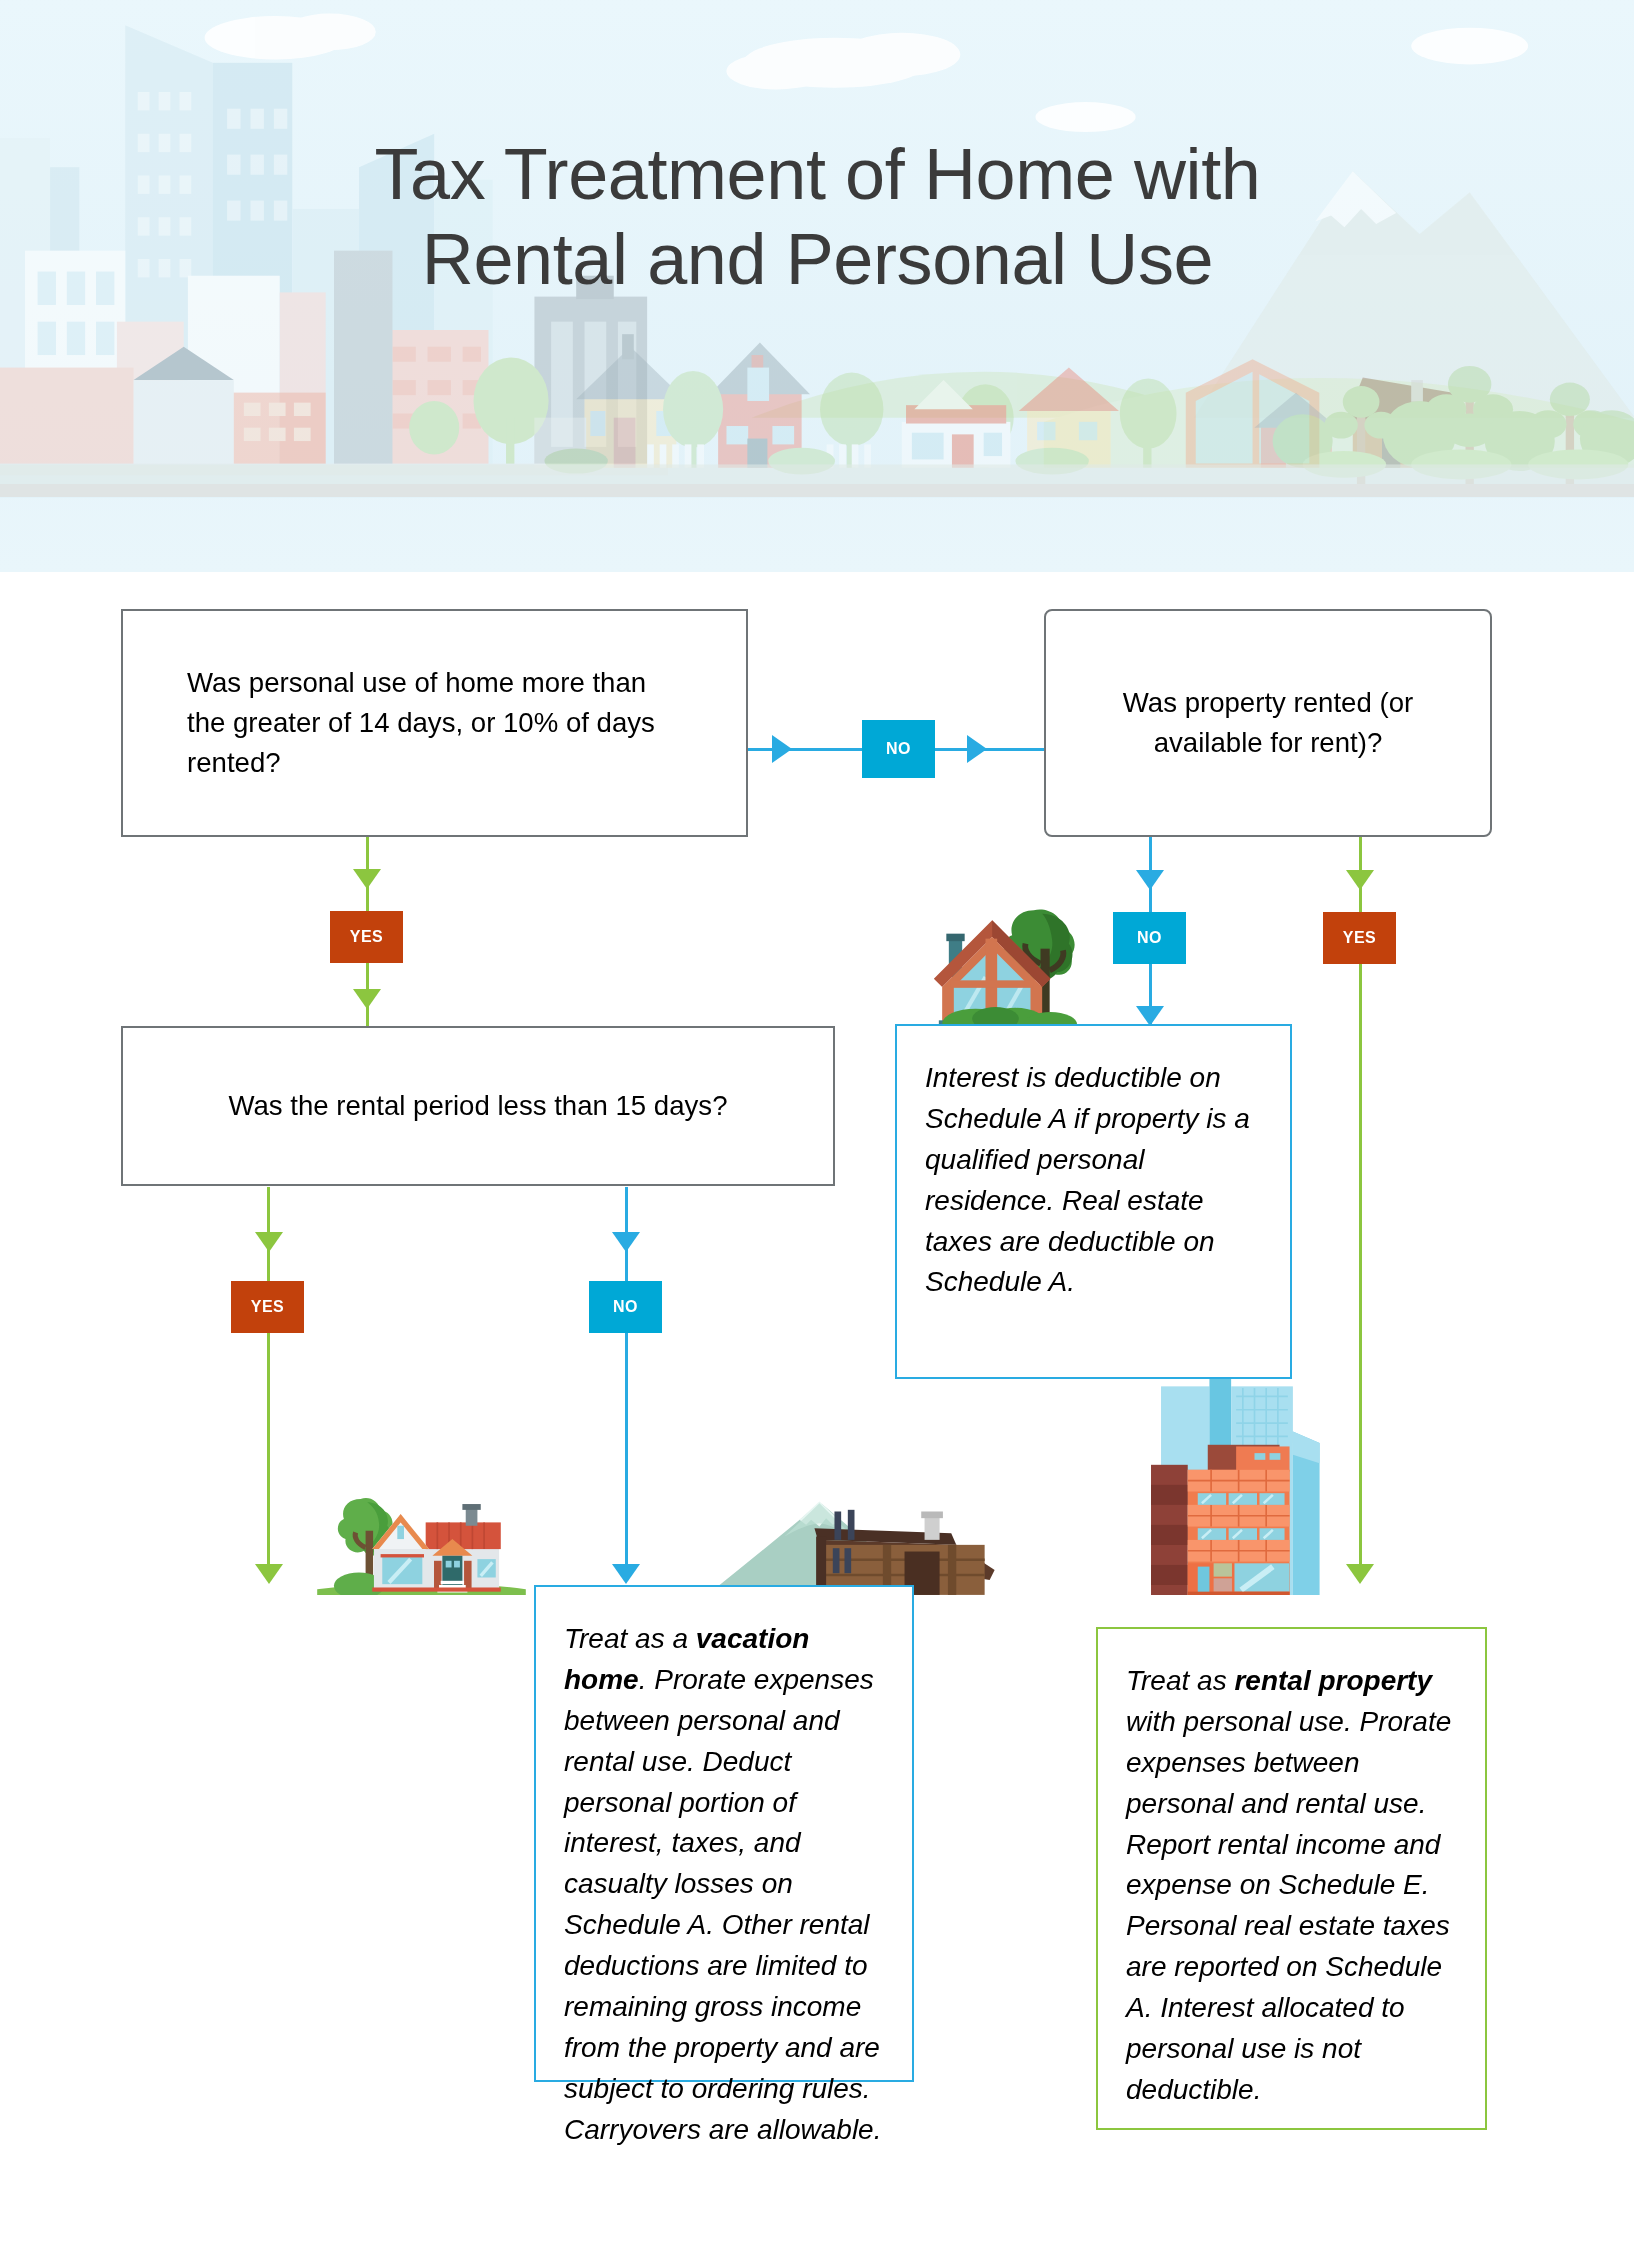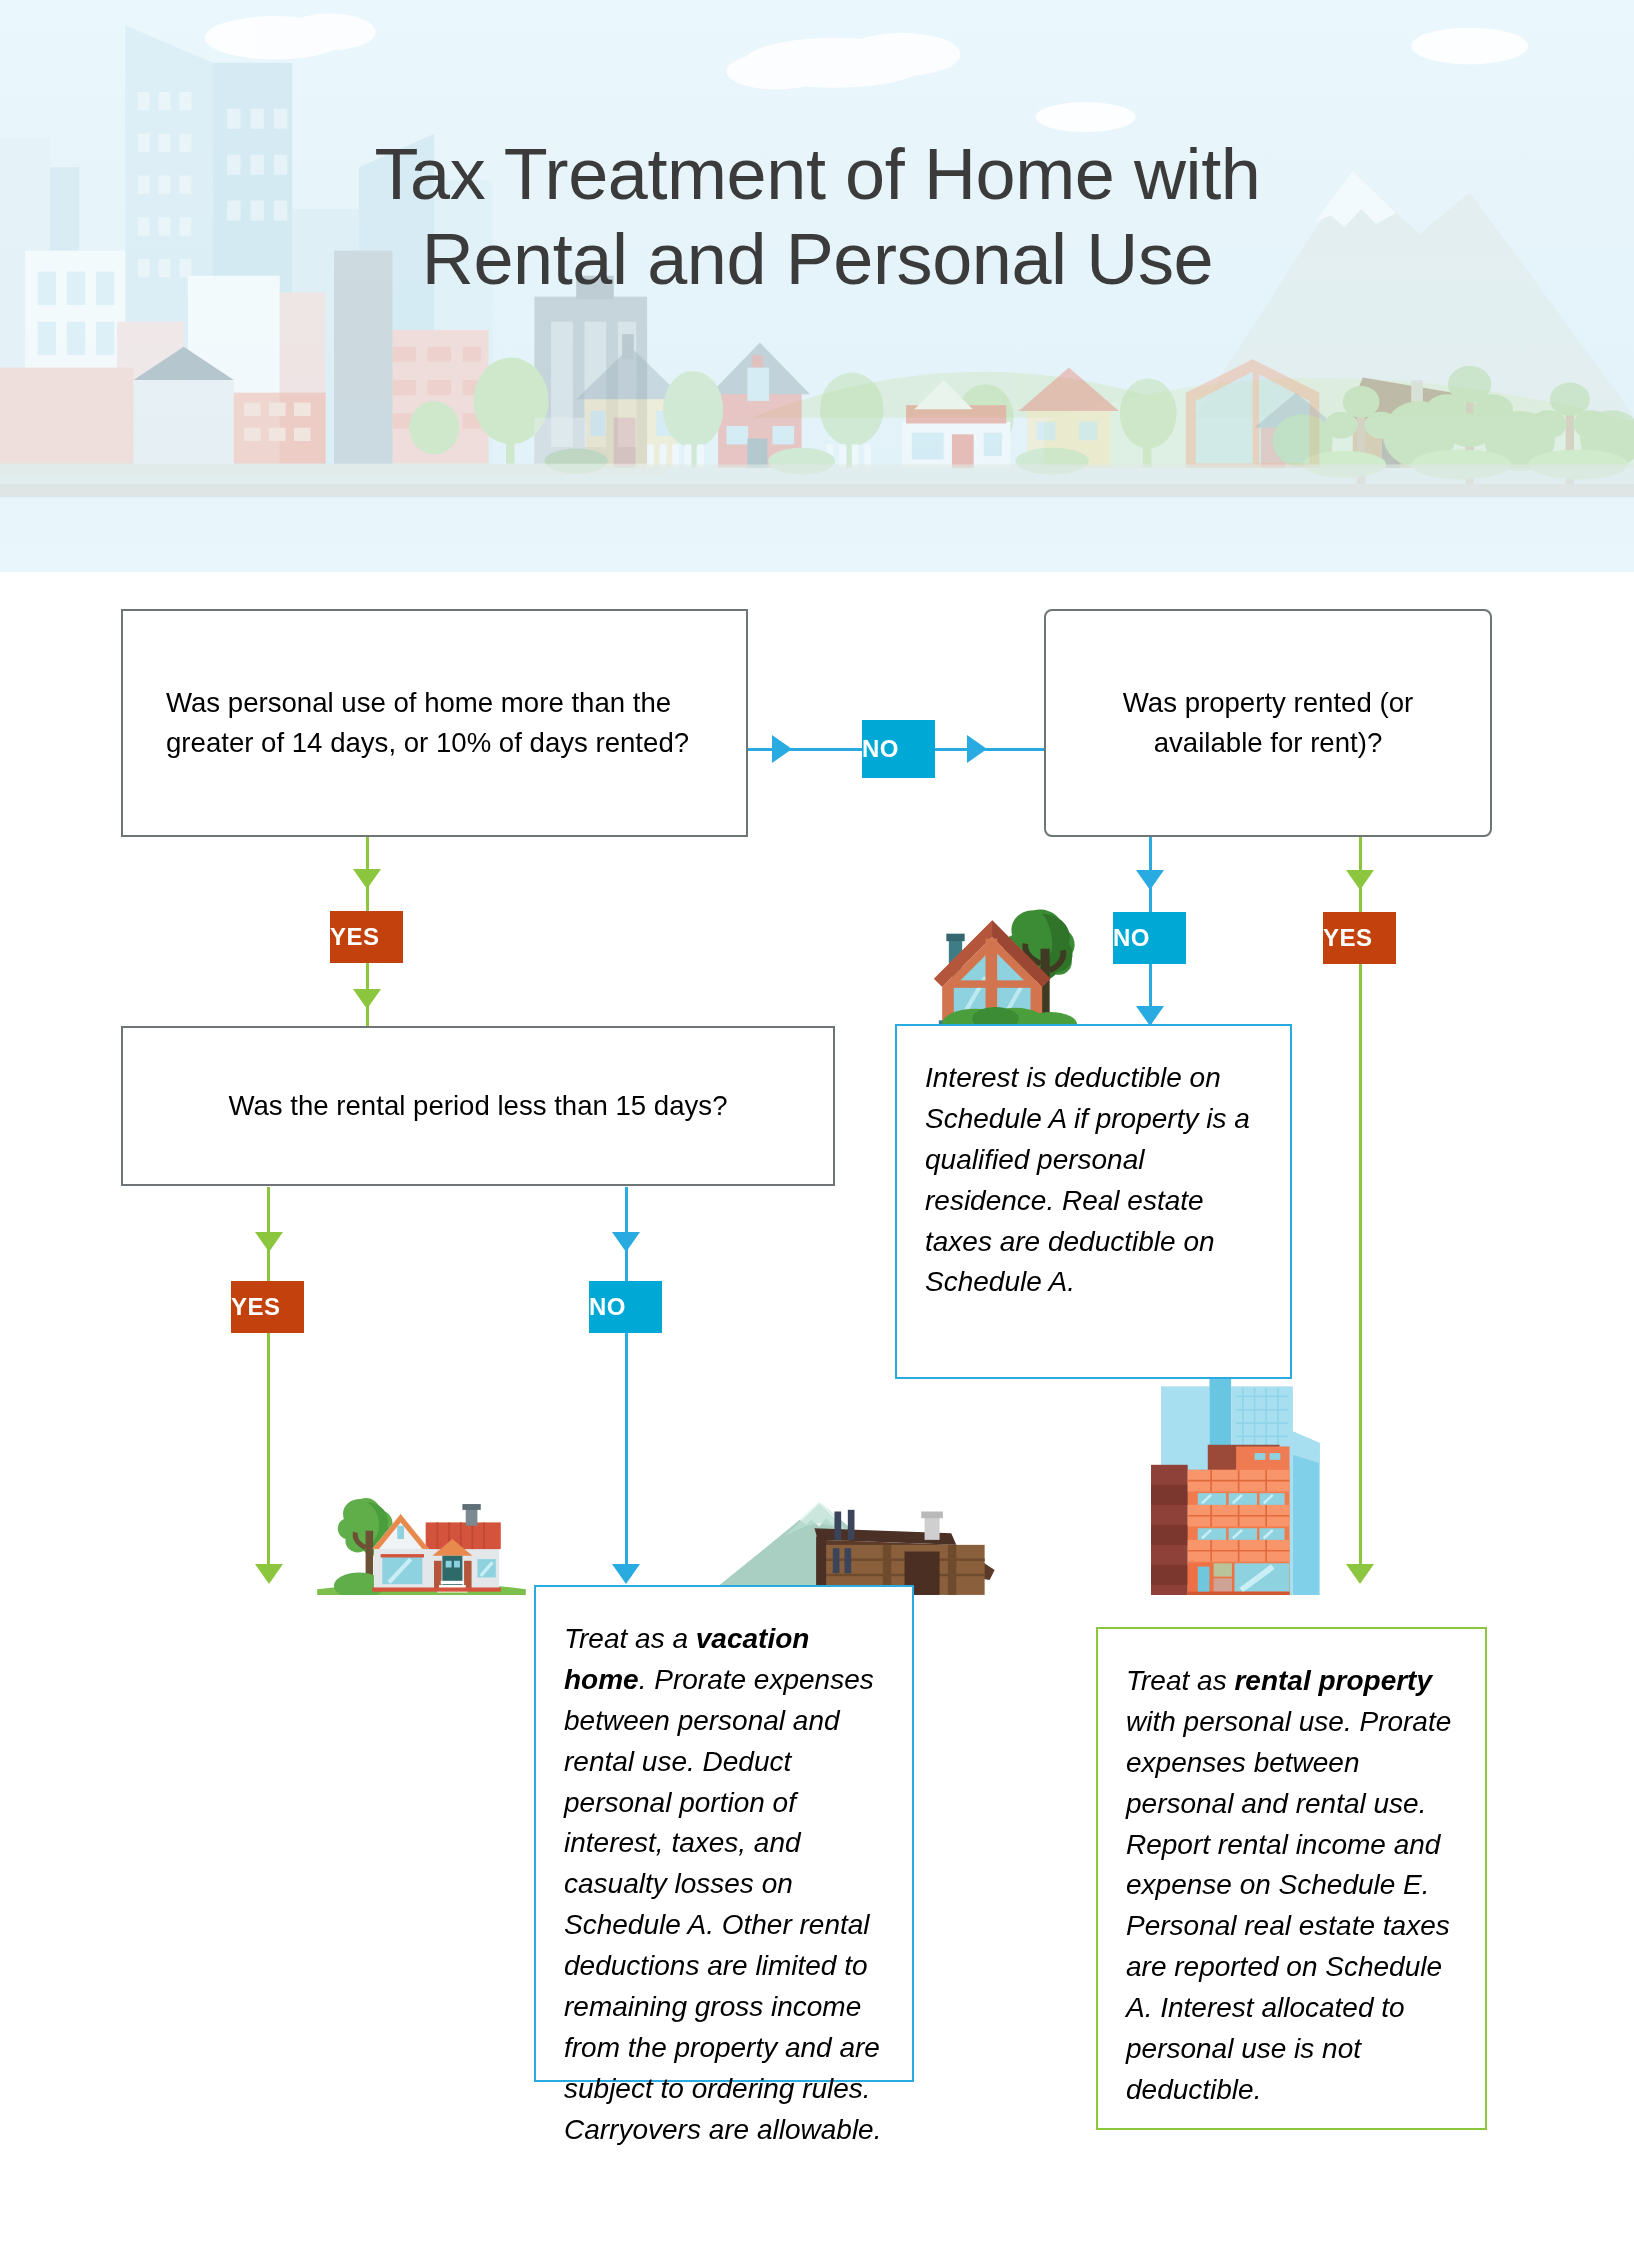--- a/index.html
+++ b/index.html
@@ -69,24 +69,24 @@
     font-size: 28px;
     line-height: 1.46;
     color: #000;
     font-style: italic;
   }
   .result .txt b { font-weight: 700; }
 
   
   .badge {
     position: absolute;
-    display: flex; align-items: center; justify-content: flex-start;
+    display: flex; align-items: center; justify-content: center;
     color: #fff;
     font-weight: 700;
-    font-size: 24px;
+    font-size: 16px;
     letter-spacing: 0.5px;
     z-index: 40;
   }
   .badge.yes { background: #c2410c; }
   .badge.no  { background: #00A8D6; }
 
   
   .vline { position: absolute; width: 2.5px; z-index: 10; }
   .hline { position: absolute; height: 2.5px; z-index: 10; }
   .vline.green, .hline.green { background: #8cc63f; }
@@ -353,21 +353,21 @@
     </svg>
   </div>
 
   <div class="header-title">Tax Treatment of Home with
 Rental and Personal Use</div>
   <div class="header-sep"></div>
 </div>
 
 <div class="flow">
 
-  <div class="box" style="left:121px; top:609px; width:627px; height:228px; padding:0 43px;">
+  <div class="box" style="left:121px; top:609px; width:627px; height:228px; padding:0 64px;">
     <div class="txt">Was personal use of home more than the greater of 14 days, or 10% of days rented?</div>
   </div>
 
   <div class="box" style="left:1044px; top:609px; width:448px; height:228px; padding:0 46px; justify-content:center; text-align:center;border-radius:8px;">
     <div class="txt" style="text-align:center;">Was property rented (or available for rent)?</div>
   </div>
 
   <div class="hline cyan" style="left:748px; top:748px; width:117px;"></div>
   <div class="arrow-r cyan" style="left:772px; top:735px;"></div>
   <div class="badge no" style="left:862px; top:720px; width:73px; height:58px;">

